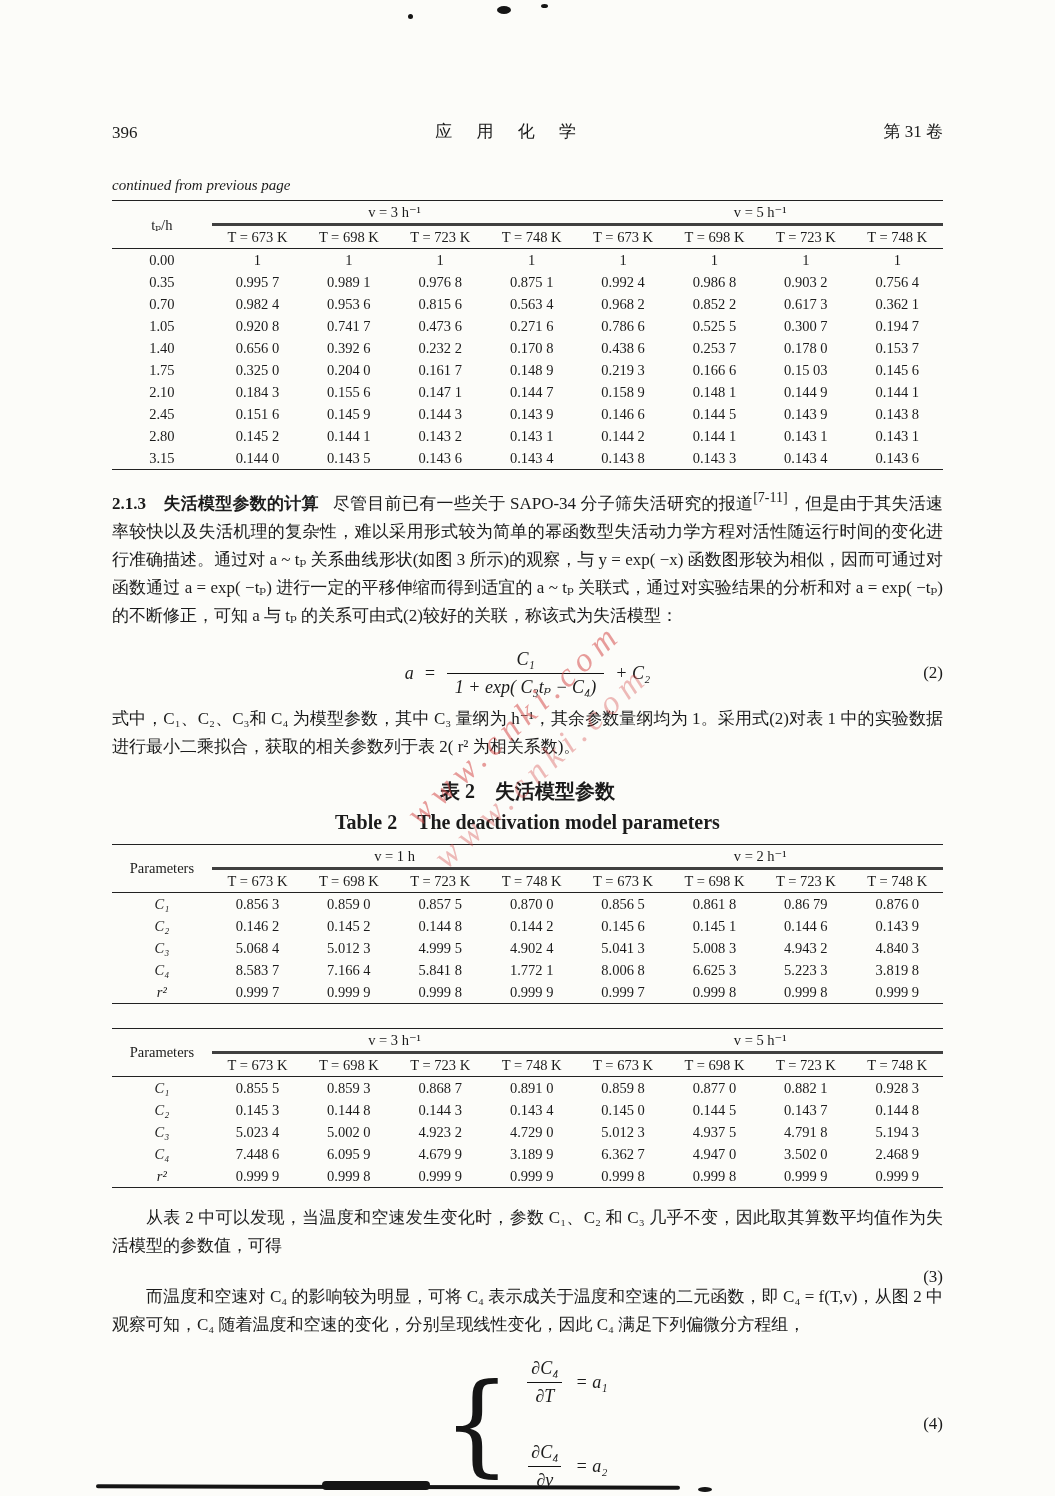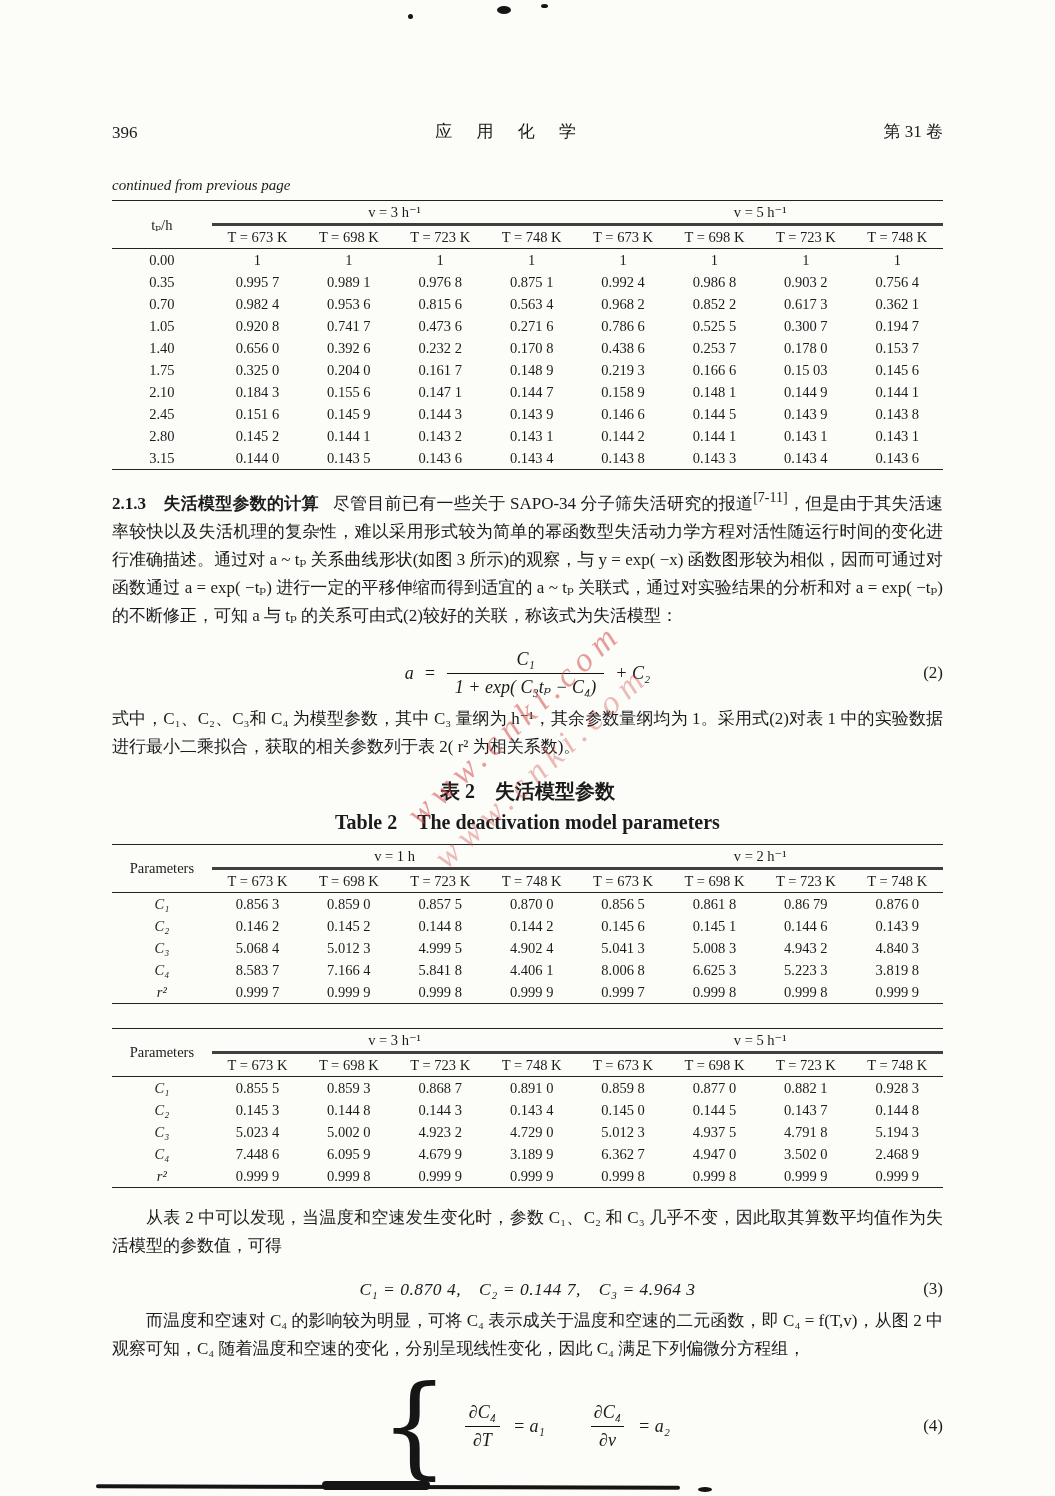--- a/index.html
+++ b/index.html
@@ -68,21 +68,21 @@
   .frac .num { padding:0 6px 2px; }
   .frac .den { padding:1px 8px 0; border-top:1.3px solid #111; }
   .eq3 { margin-top:8px; font-size:17.5px; }
   .eq3 .eq-body { letter-spacing:0.5px; }
   .eq4 { margin-top:10px; }
   .brace {
     font-style:normal; font-size:108px; line-height:0.85;
     font-family:"DejaVu Serif",serif; font-weight:400;
     transform:scaleY(1.02); margin-right:8px; color:#161616;
   }
-  .eq-system { display:flex; flex-direction:row; gap:32px; }
+  .eq-system { display:flex; flex-direction:column; gap:32px; }
   .eq-row { display:flex; align-items:center; }
 
   
   .watermark {
     position:absolute; white-space:nowrap; pointer-events:none;
     color:rgba(213,77,77,0.55); font-size:34px; letter-spacing:7px;
     font-style:italic; transform:rotate(-43deg); transform-origin:left bottom;
     z-index:5;
   }
   .wm1 { left:425px; top:795px; }
@@ -344,21 +344,21 @@
             <td>5.041 3</td>
             <td>5.008 3</td>
             <td>4.943 2</td>
             <td>4.840 3</td>
           </tr>
           <tr>
             <td>C₄</td>
             <td>8.583 7</td>
             <td>7.166 4</td>
             <td>5.841 8</td>
-            <td>4.406 1</td>
+            <td>1.772 1</td>
             <td>8.006 8</td>
             <td>6.625 3</td>
             <td>5.223 3</td>
             <td>3.819 8</td>
           </tr>
           <tr>
             <td>r²</td>
             <td>0.999 7</td>
             <td>0.999 9</td>
             <td>0.999 8</td>
@@ -455,21 +455,20 @@
             <td>0.999 8</td>
             <td>0.999 9</td>
             <td>0.999 9</td>
           </tr>
         </tbody>
     </table>
 
     <p class="para indent" style="margin-top:16px;">从表 2 中可以发现，当温度和空速发生变化时，参数 C₁、C₂ 和 C₃ 几乎不变，因此取其算数平均值作为失活模型的参数值，可得</p>
 
     <div class="equation eq3">
-      <span class="eq-body">C₁ = 0.870 4,　C₂ = 0.144 7,　C₃ = 4.964 3</span>
       <span class="eq-label">(3)</span>
     </div>
 
     <p class="para indent" style="margin-top:6px;">而温度和空速对 C₄ 的影响较为明显，可将 C₄ 表示成关于温度和空速的二元函数，即 C₄ = f(T,v)，从图 2 中观察可知，C₄ 随着温度和空速的变化，分别呈现线性变化，因此 C₄ 满足下列偏微分方程组，</p>
 
     <div class="equation eq4">
       <span class="brace">{</span>
       <div class="eq-system">
         <div class="eq-row">
           <span class="frac">

